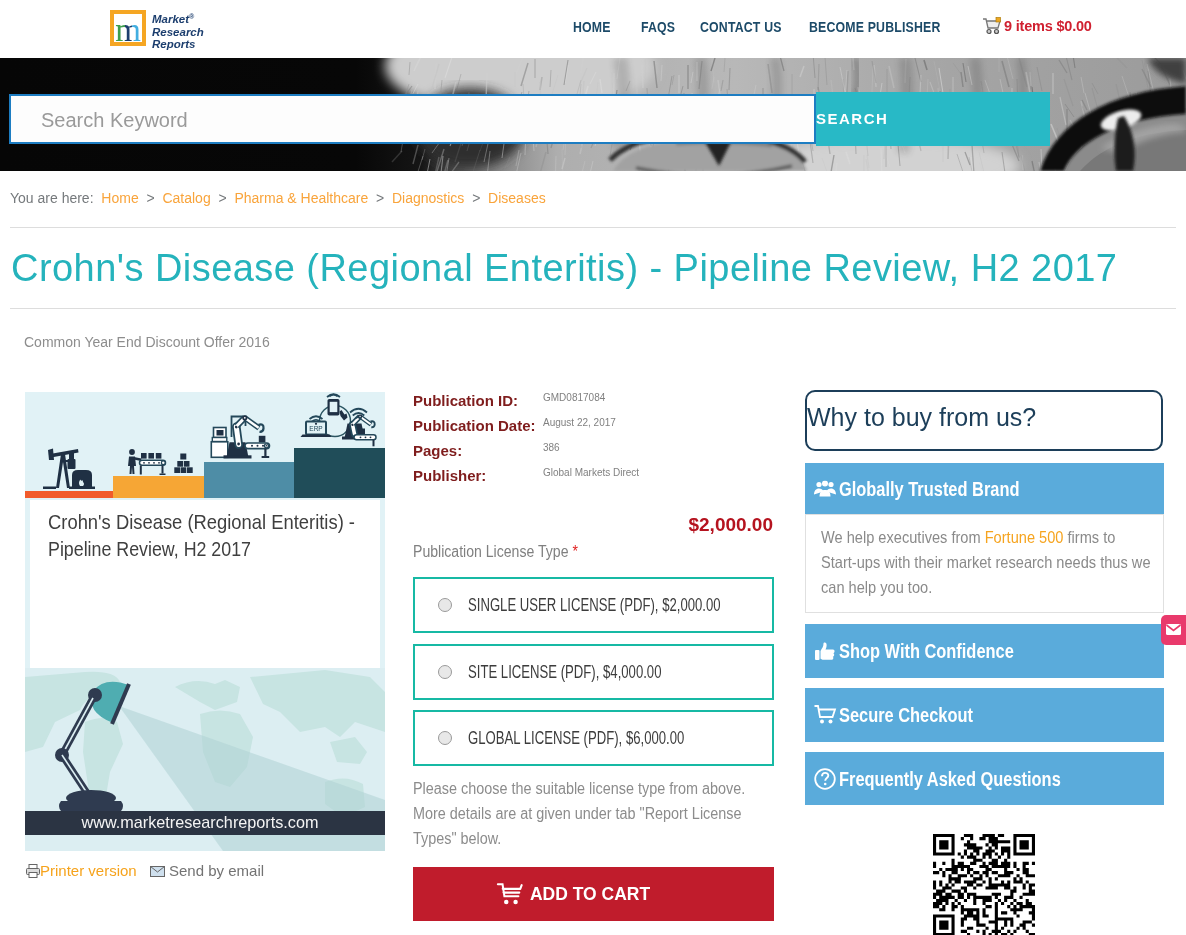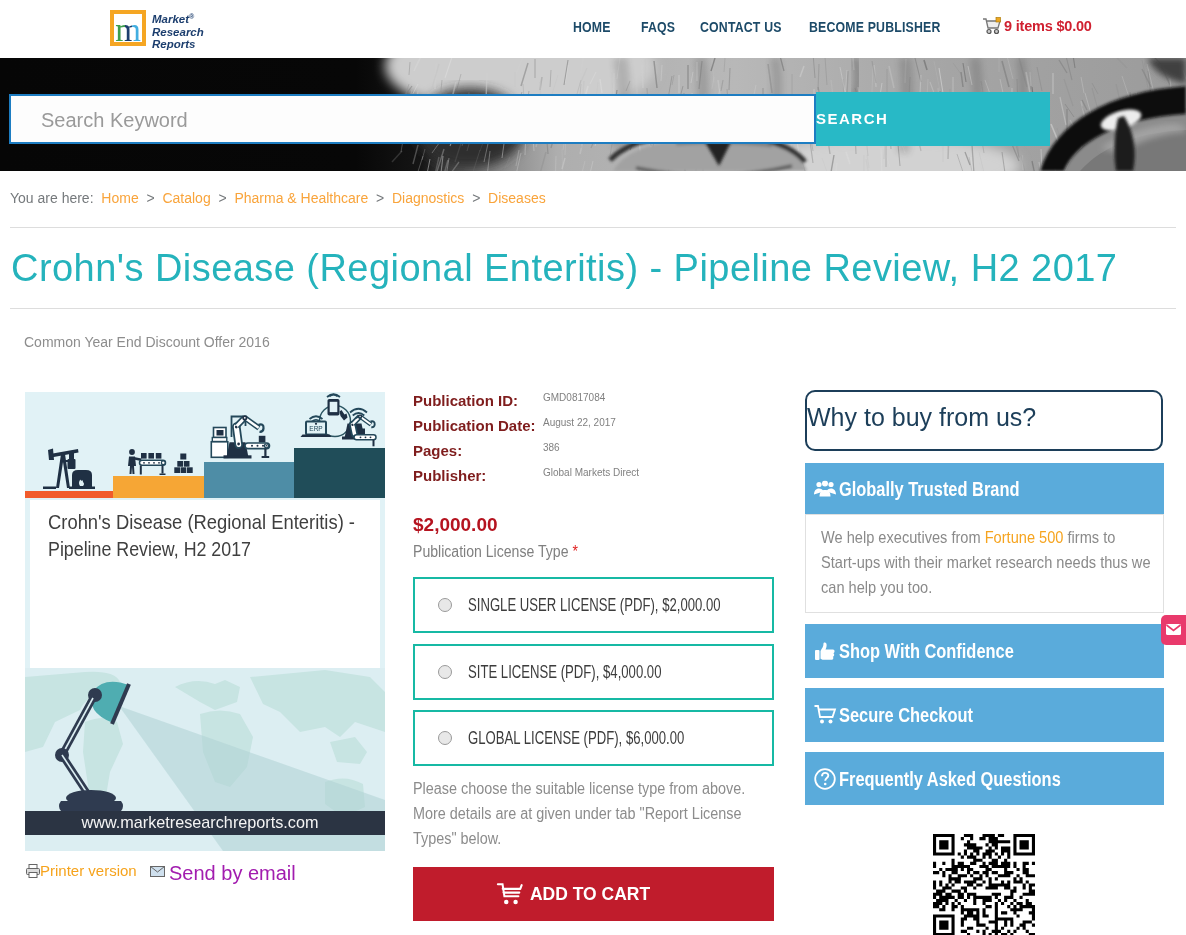--- a/index.html
+++ b/index.html
@@ -697,30 +697,30 @@
   <svg width="14" height="14" style="position:absolute;left:0;top:2" viewBox="0 0 14 14">
     <rect x="3" y="0.5" width="8" height="4" fill="#fff" stroke="#666" stroke-width="1"></rect>
     <rect x="0.5" y="4.5" width="13" height="6" rx="1" fill="#ddd" stroke="#666" stroke-width="1"></rect>
     <rect x="3" y="8.5" width="8" height="5" fill="#fff" stroke="#666" stroke-width="1"></rect>
   </svg>
   <span style="position:absolute;left:14px;top:0;font-size:15px;color:#f6a31c">Printer version</span>
   <svg width="15" height="11" style="position:absolute;left:124px;top:4" viewBox="0 0 15 11">
     <rect x="0.5" y="0.5" width="14" height="10" fill="#cfe0ee" stroke="#666" stroke-width="1"></rect>
     <path d="M0.5 0.5 L7.5 6 L14.5 0.5" fill="none" stroke="#666" stroke-width="1"></path>
   </svg>
-  <span style="position:absolute;left:143px;top:0;font-size:20px;color:#a21caf">Send by email</span>
+  <span style="position:absolute;left:143px;top:0;font-size:15px;color:#737373">Send by email</span>
 </div>
 
 <div class="abs" style="left:413px;top:392px;width:361px">
   <div style="position:relative;height:25px"><span class="bluelab">Publication ID:</span><span class="grayval" style="position:absolute;left:130px">GMD0817084</span></div>
   <div style="position:relative;height:25px"><span class="bluelab">Publication Date:</span><span class="grayval" style="position:absolute;left:130px">August 22, 2017</span></div>
   <div style="position:relative;height:25px"><span class="bluelab">Pages:</span><span class="grayval" style="position:absolute;left:130px">386</span></div>
   <div style="position:relative;height:25px"><span class="bluelab">Publisher:</span><span class="grayval" style="position:absolute;left:130px">Global Markets Direct</span></div>
 </div>
-<div class="abs" style="left:413px;top:514px;width:360px;text-align:left;font-size:19px;font-weight:bold;color:#b5131f">$2,000.00</div>
+<div class="abs" style="left:413px;top:514px;width:360px;text-align:right;font-size:19px;font-weight:bold;color:#b5131f">$2,000.00</div>
 <div class="abs" style="left:413px;top:543px;font-size:16px;color:#808080;transform-origin:0 0;transform:scaleX(0.88);white-space:nowrap">Publication License Type <span style="color:#e02020">*</span></div>
 
 <div class="licbox" style="top:577px">
       <span class="radio"></span>
       <span class="lictext">SINGLE USER LICENSE (PDF), $2,000.00</span>
     </div>
 <div class="licbox" style="top:644px">
       <span class="radio"></span>
       <span class="lictext">SITE LICENSE (PDF), $4,000.00</span>
     </div>

